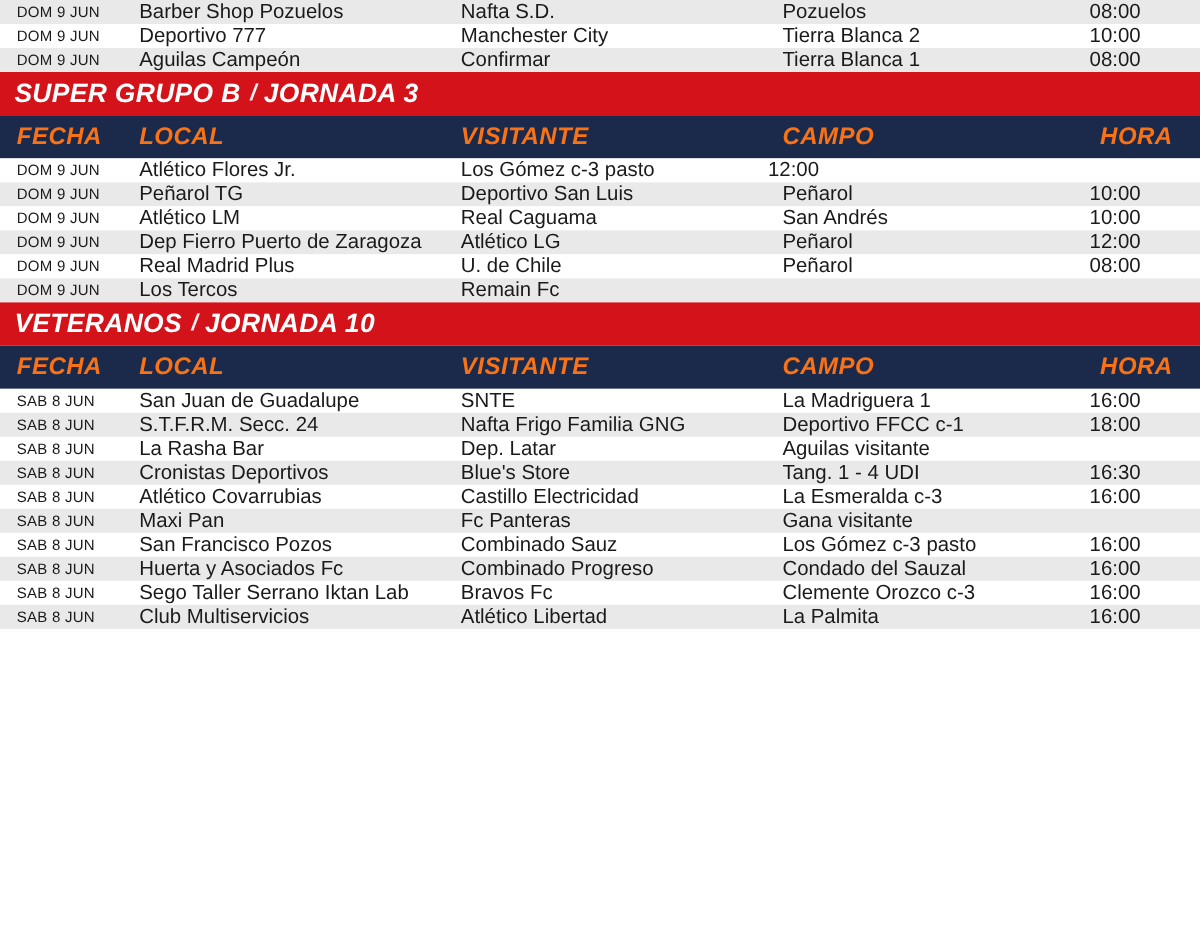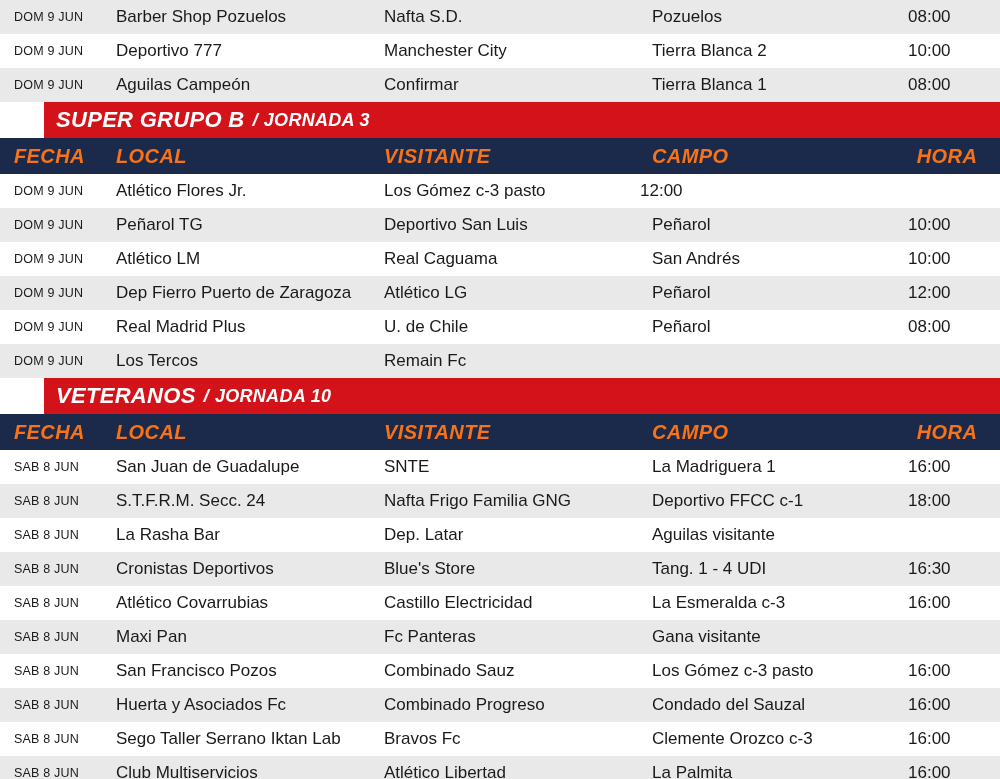--- a/index.html
+++ b/index.html
@@ -15,21 +15,21 @@
   }
   .sheet {
     width: 1000px;
   }
 
   
   .row {
     display: grid;
     grid-template-columns: 104px 268px 268px 268px 92px;
     align-items: center;
-    height: 34px;
+    height: 20px;
     box-sizing: border-box;
   }
 
   
   .match {
     font-size: 17px;
     color: #1a1a1a;
   }
   .match.odd  { background: #ffffff; }
   .match.even { background: #e9e9e9; }
@@ -62,37 +62,36 @@
 
   
   .banner {
     background: #d4121a;
     color: #ffffff;
     height: 36px;
     display: flex;
     align-items: center;
     padding-left: 12px;
     box-sizing: border-box;
-    margin-left: 44px;
   }
   .banner .grp {
     font-size: 22px;
     font-weight: bold;
     font-style: italic;
     letter-spacing: 0.3px;
   }
   .banner .sep {
     font-size: 19px;
     font-weight: bold;
     font-style: italic;
     margin: 0 6px 0 8px;
     opacity: 0.95;
   }
   .banner .jor {
-    font-size: 18px;
+    font-size: 22px;
     font-weight: bold;
     font-style: italic;
     letter-spacing: 0.3px;
   }
 
   
   .colhead {
     background: #1b2a4a;
     color: #f97316;
     height: 36px;

